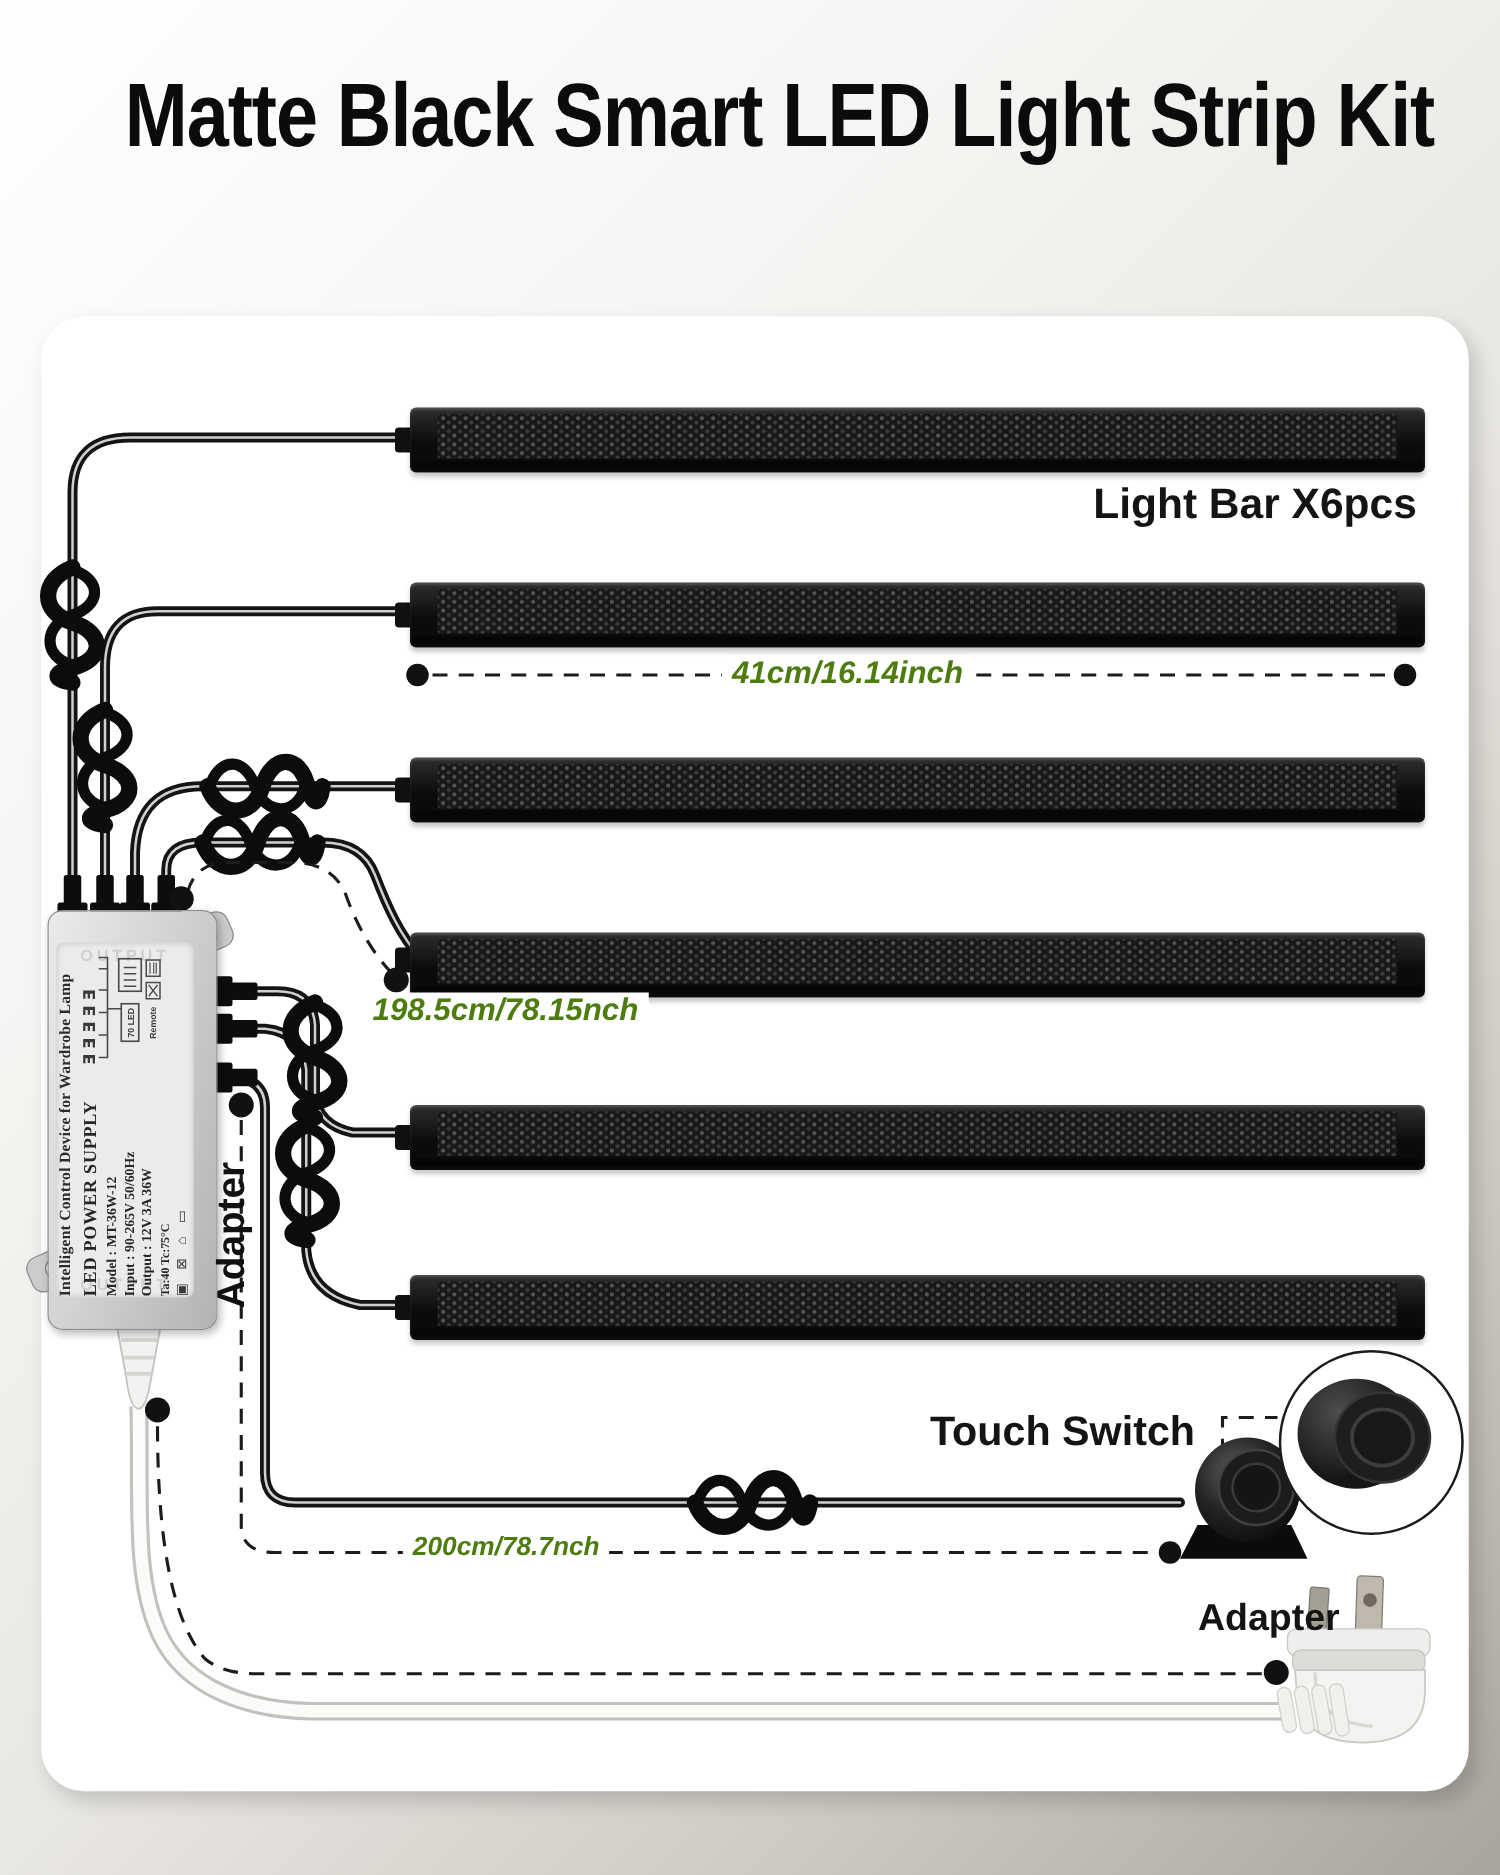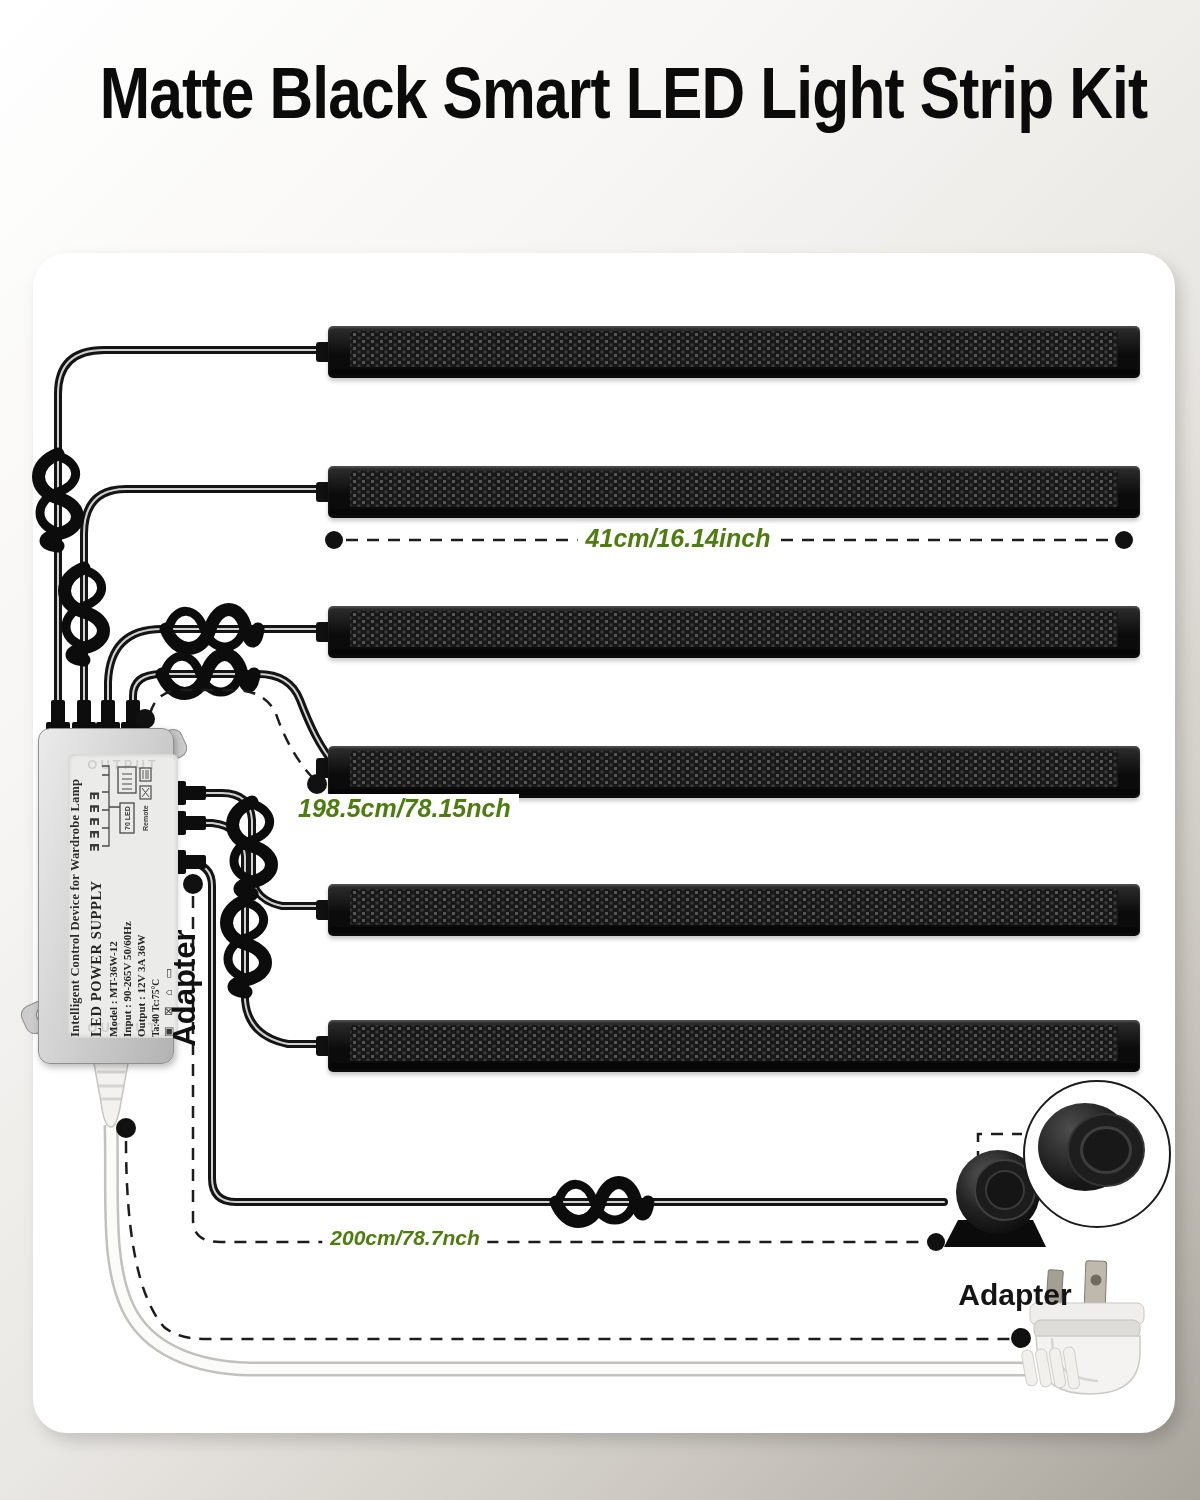--- a/index.html
+++ b/index.html
@@ -51,21 +51,21 @@
     transform:rotate(-90deg); font-size:31px; font-weight:bold; color:#111; text-align:center; }
 
   
   .psu-tab { position:absolute; width:40px; height:28px; background:#cccccc; border:1px solid #8d8d8d;
     border-radius:10px; z-index:2; }
   .psu-tab .hole { position:absolute; left:50%; top:50%; width:13px; height:16px; margin:-8px 0 0 -7px;
     background:#f7f7f7; border:1px solid #777; border-radius:50%; }
   .psu { position:absolute; left:38px; top:728px; width:134px; height:334px; z-index:3;
     background:linear-gradient(105deg,#ebebeb,#d3d3d3 45%,#b3b3b3);
     border:1px solid #8f8f8f; border-radius:12px; box-shadow:2px 3px 7px rgba(0,0,0,0.28); }
-  .psu-label-box { position:absolute; left:29px; top:25px; width:110px; height:284px;
+  .psu-label-box { position:absolute; left:6px; top:25px; width:110px; height:284px;
     background:#ebebea; border-radius:6px; box-shadow:inset 0 0 5px rgba(0,0,0,0.18); }
   .psu-rot { position:absolute; left:50%; top:50%; width:282px; height:110px;
     margin:-55px 0 0 -141px; transform:rotate(-90deg); }
   .psu-serif { font-family:"Liberation Serif",serif; font-size:12.5px; font-weight:600;
     white-space:nowrap; color:#2c2c2c; letter-spacing:0.2px; }
   .psu-cols { display:flex; margin-top:3px; }
   .psu-main { width:182px; font-family:"Liberation Serif",serif; color:#262626; }
   .psu-head { font-size:14.5px; font-weight:bold; letter-spacing:0.6px; margin-top:2px; }
   .psu-row  { font-size:11px; font-weight:600; margin-top:2px; white-space:nowrap; }
   .psu-temp { font-size:9.5px; font-weight:600; margin-top:4px; }
@@ -279,19 +279,21 @@
     </div>
   </div>
 
   <div class="inset">
     <div class="inset-body"></div>
     <div class="inset-face">
       <div class="inset-ring"></div>
     </div>
   </div>
 
+  <div class="lbl lbl-lightbar">Light Bar X6pcs</div>
   <div class="meas meas-41">41cm/16.14inch</div>
   <div class="meas meas-198">198.5cm/78.15nch</div>
+  <div class="lbl lbl-touch">Touch Switch</div>
   <div class="meas meas-200">200cm/78.7nch</div>
   <div class="adapter-v">Adapter</div>
   <div class="lbl lbl-adapter-b">Adapter</div>
 
 </div>
 
 </body></html>

